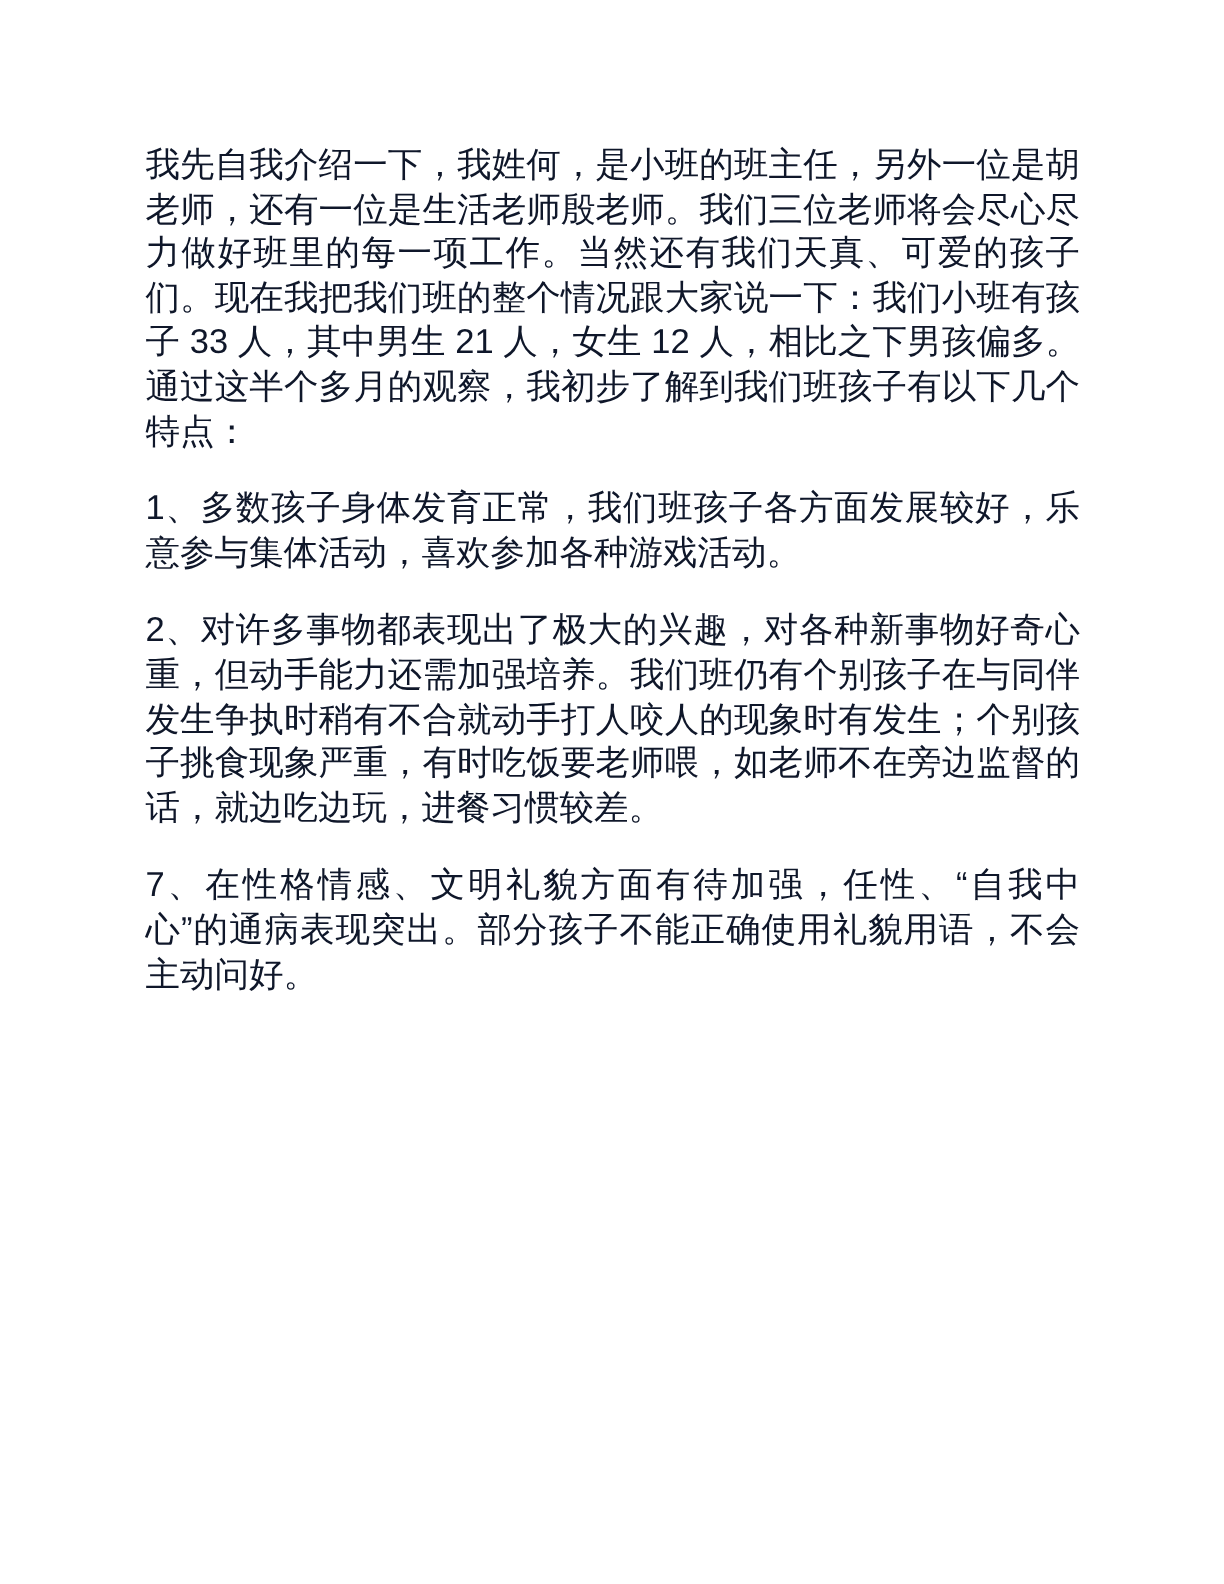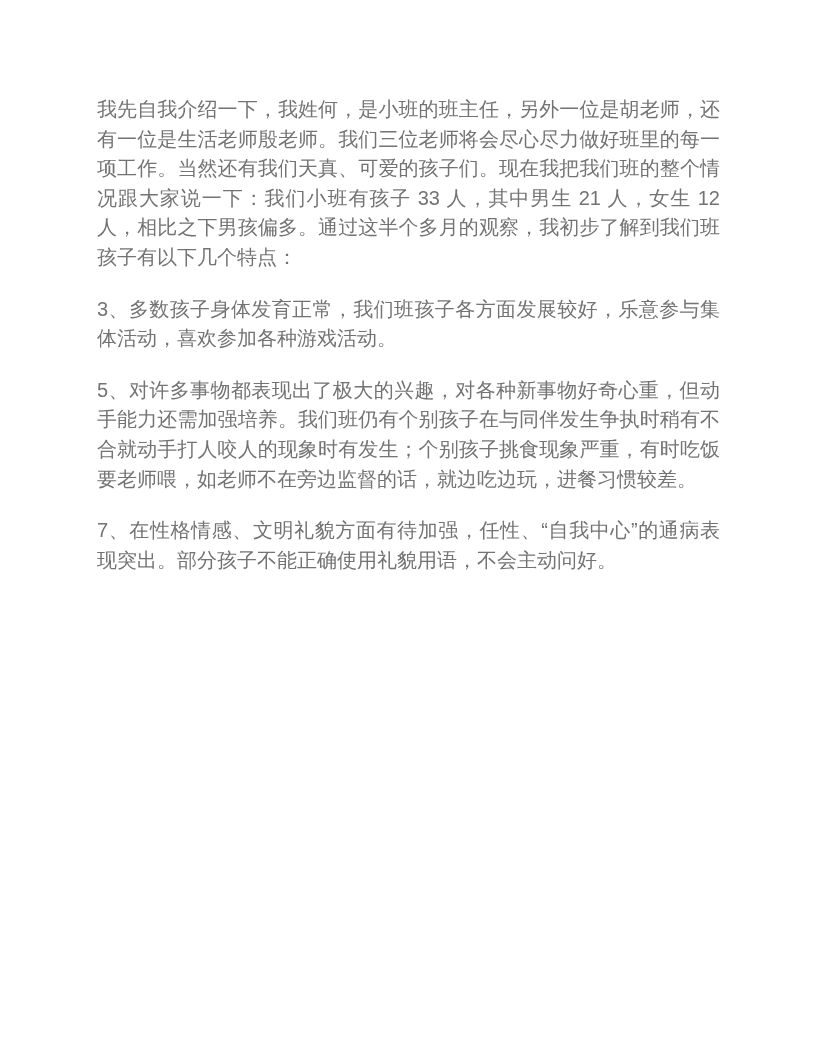--- a/index.html
+++ b/index.html
@@ -14,32 +14,32 @@
     margin: 0 auto;
     background: #ffffff;
     overflow: hidden;
     box-sizing: border-box;
     padding: 95px 96px 0 97px;
     font-family: "Liberation Sans", "DejaVu Sans", sans-serif;
     color: #333333;
   }
   .doc-body p {
     margin: 0 0 22px 0;
-    font-size: 20px;
+    font-size: 23px;
     line-height: 29.6px;
     text-align: justify;
     text-justify: inter-character;
     letter-spacing: 0;
     word-break: break-all;
-    color: #737373;
+    color: #0f172a;
   }
 </style>
 </head>
 <body>
 
 <div class="doc-page">
   <div class="doc-body">
     <p>我先自我介绍一下，我姓何，是小班的班主任，另外一位是胡老师，还有一位是生活老师殷老师。我们三位老师将会尽心尽力做好班里的每一项工作。当然还有我们天真、可爱的孩子们。现在我把我们班的整个情况跟大家说一下：我们小班有孩子 33 人，其中男生 21 人，女生 12 人，相比之下男孩偏多。通过这半个多月的观察，我初步了解到我们班孩子有以下几个特点：</p>
-    <p>3、多数孩子身体发育正常，我们班孩子各方面发展较好，乐意参与集体活动，喜欢参加各种游戏活动。</p>
-    <p>5、对许多事物都表现出了极大的兴趣，对各种新事物好奇心重，但动手能力还需加强培养。我们班仍有个别孩子在与同伴发生争执时稍有不合就动手打人咬人的现象时有发生；个别孩子挑食现象严重，有时吃饭要老师喂，如老师不在旁边监督的话，就边吃边玩，进餐习惯较差。</p>
+    <p>1、多数孩子身体发育正常，我们班孩子各方面发展较好，乐意参与集体活动，喜欢参加各种游戏活动。</p>
+    <p>2、对许多事物都表现出了极大的兴趣，对各种新事物好奇心重，但动手能力还需加强培养。我们班仍有个别孩子在与同伴发生争执时稍有不合就动手打人咬人的现象时有发生；个别孩子挑食现象严重，有时吃饭要老师喂，如老师不在旁边监督的话，就边吃边玩，进餐习惯较差。</p>
     <p>7、在性格情感、文明礼貌方面有待加强，任性、“自我中心”的通病表现突出。部分孩子不能正确使用礼貌用语，不会主动问好。</p>
   </div>
 </div>
 
 </body></html>

